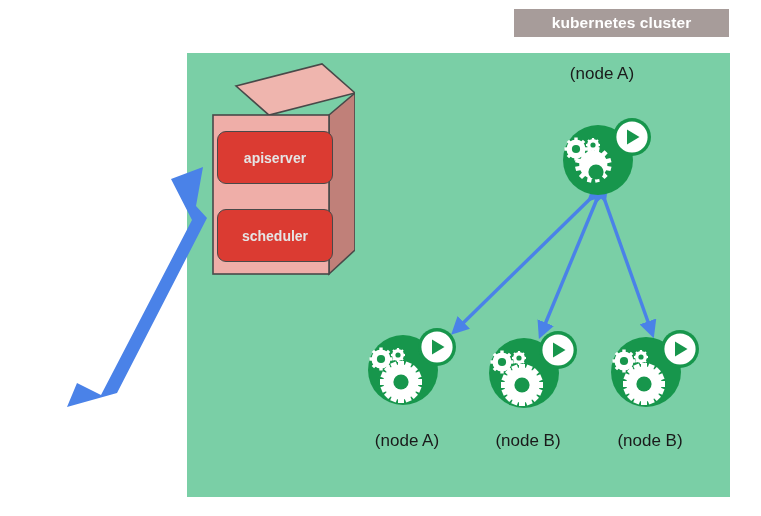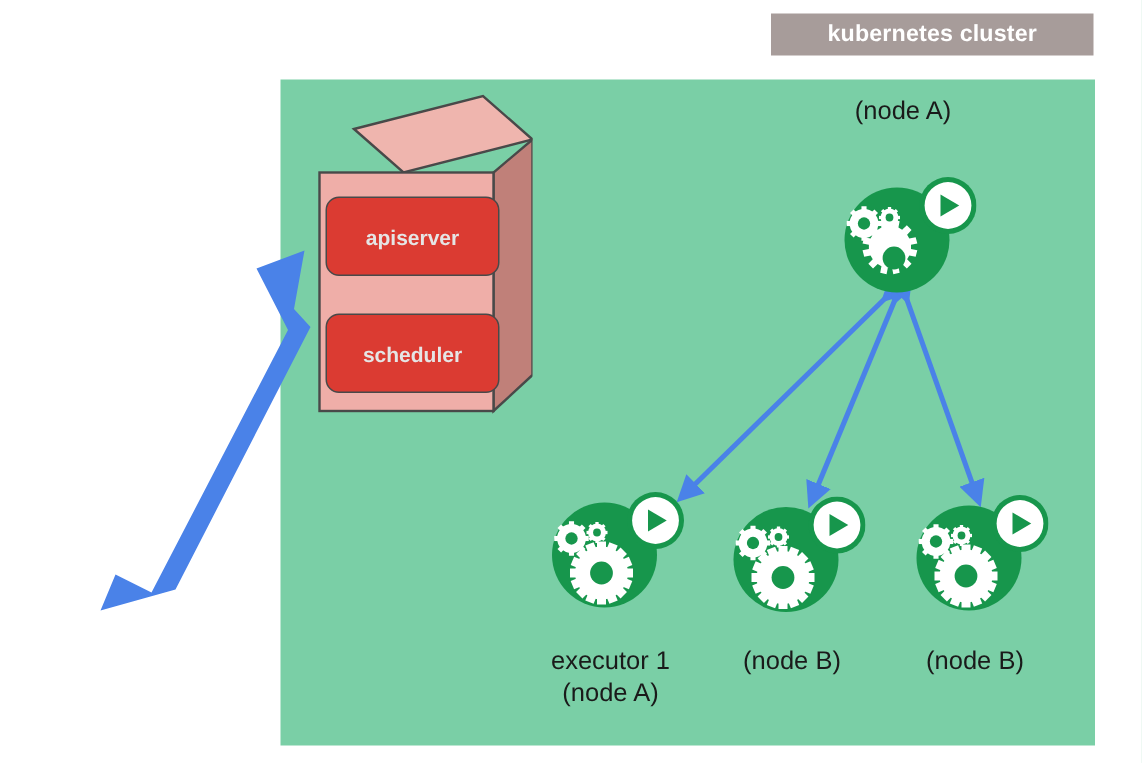--- a/index.html
+++ b/index.html
@@ -258,21 +258,20 @@
         <rect x="33" y="25.9" width="14" height="2.2" transform="rotate(45 40 27)"></rect>
       </g>
       <circle cx="40" cy="27" r="2.6" fill="#17964C"></circle>
       <g>
         <circle cx="79" cy="19" r="15.6" fill="#FFFFFF"></circle>
         <polygon points="74,11.6 74,26.4 86.5,19" fill="#17964C"></polygon>
       </g>
     </g>
   </svg>
   <div class="pod-caption" style="left:337px; top:431px; width:140px;">
-    <div>executor 1</div>
     <div>(node A)</div>
   </div>
 
   <svg class="pod" style="left:479px; top:331px; width:98px; height:78px;" viewBox="0 0 98 78">
     <g>
       <circle cx="45" cy="42" r="35" fill="#17964C"></circle>
       <circle cx="79" cy="19" r="19" fill="#17964C"></circle>
       <g fill="#FFFFFF">
         <circle cx="43" cy="54" r="17.6"></circle>
         <rect x="40" y="33" width="6" height="42"></rect>

